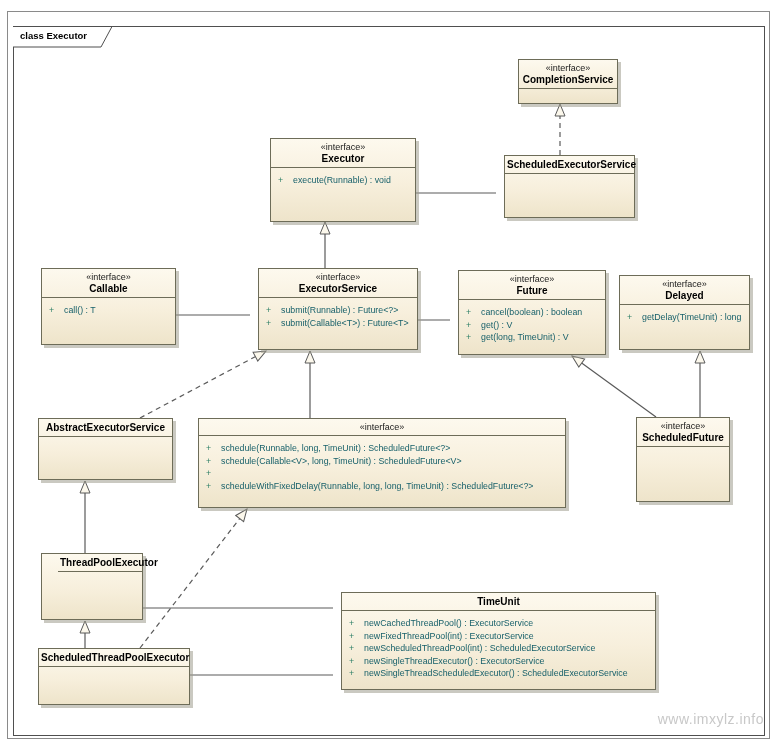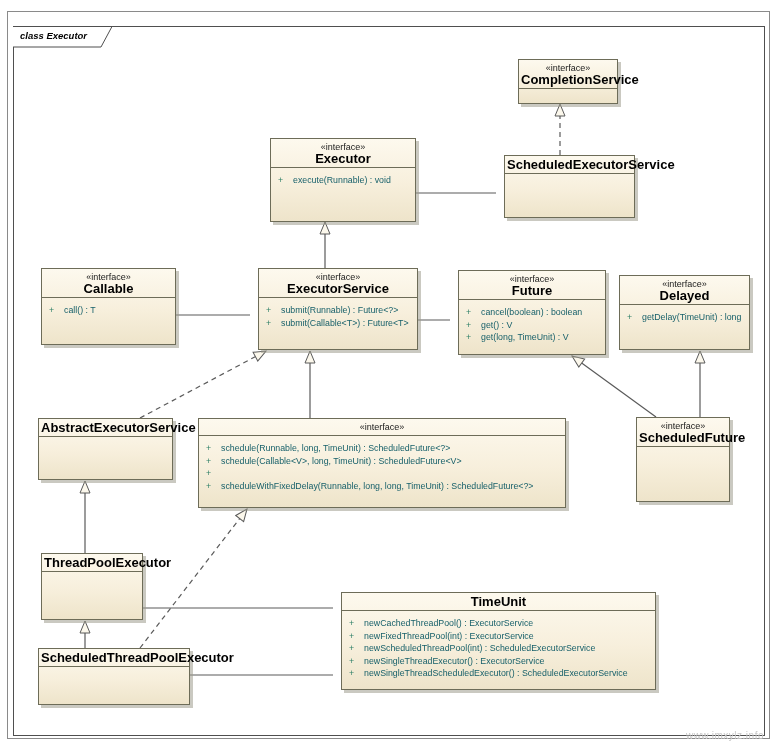--- a/index.html
+++ b/index.html
@@ -3,34 +3,34 @@
 <meta charset="utf-8">
 <style>
   html,body{margin:0;padding:0;background:#fff;}
   #stage{position:relative;width:776px;height:743px;background:#fff;overflow:hidden;
          font-family:"Liberation Sans",sans-serif;}
   .outer-border{position:absolute;left:7px;top:11px;width:761px;height:726px;
                 border:1px solid #8a8a8a;}
   .diagram-frame{position:absolute;left:13px;top:26px;width:750px;height:708px;
                  border:1px solid #4f4f4f;}
   .frame-tab{position:absolute;left:13px;top:26px;width:110px;height:22px;}
-  .frame-tab-label{position:absolute;left:20px;top:30px;font-size:9.5px;font-weight:bold;color:#000;font-style:italic;}
+  .frame-tab-label{position:absolute;left:20px;top:30px;font-size:9.5px;font-weight:bold;color:#000;}
   #conn-layer{position:absolute;left:0;top:0;pointer-events:none;}
   .conn{stroke:#5a5a5a;stroke-width:1.2;fill:none;}
   .conn.dashed{stroke-dasharray:5,4;}
   .uml-class{position:absolute;background:linear-gradient(180deg,#fdf9ee 0%,#f7efdc 55%,#eee4ca 100%);
              border:1px solid #6d6c58;box-shadow:3px 3px 0 rgba(158,156,142,.55);box-sizing:border-box;}
   .uml-head{text-align:center;padding:3px 2px 2px;border-bottom:1px solid #6d6c58;}
   .stereo{font-size:9px;color:#1a1a1a;line-height:11px;}
-  .cname{font-size:13px;font-weight:bold;color:#000;line-height:12px;}
+  .cname{font-size:10px;font-weight:bold;color:#000;line-height:12px;}
   .uml-class.abstract .cname{}
   .uml-body{padding:6px 3px 2px 3px;}
   .op{font-size:8.8px;line-height:12.6px;white-space:nowrap;color:#17606a;display:flex;}
   .op .vis{flex:0 0 15px;padding-left:4px;color:#2c7f66;}
-  .watermark{position:absolute;right:12px;top:711px;font-size:10px;color:#c8c8c8;letter-spacing:.5px;margin-top:19px;}
+  .watermark{position:absolute;right:12px;top:711px;font-size:14px;color:#c8c8c8;letter-spacing:.5px;}
 </style>
 </head>
 <body>
 
 <div id="stage">
   <div class="outer-border"></div>
   <div class="diagram-frame"></div>
 
   <svg id="conn-layer" width="776" height="743">
     <defs>
@@ -176,21 +176,21 @@
           </div>
         </div>
       </div>
       <div class="uml-class" style="left: 628px; top: 417px; width: 94px; height: 85px;">
         <div class="uml-head">
           <div class="stereo">«interface»</div>
           <div class="cname">ScheduledFuture</div>
         </div>
         <div class="uml-body"></div>
       </div>
-      <div class="uml-class" style="left: 33px; top: 553px; width: 102px; height: 67px;">
+      <div class="uml-class" style="left: 33px; top: 553px; width: 102px; height: 67px; padding-left: 16px;">
         <div class="uml-head">
           <div class="cname">ThreadPoolExecutor</div>
         </div>
         <div class="uml-body"></div>
       </div>
       <div class="uml-class" style="left: 30px; top: 648px; width: 152px; height: 57px;">
         <div class="uml-head">
           <div class="cname">ScheduledThreadPoolExecutor</div>
         </div>
         <div class="uml-body"></div>

